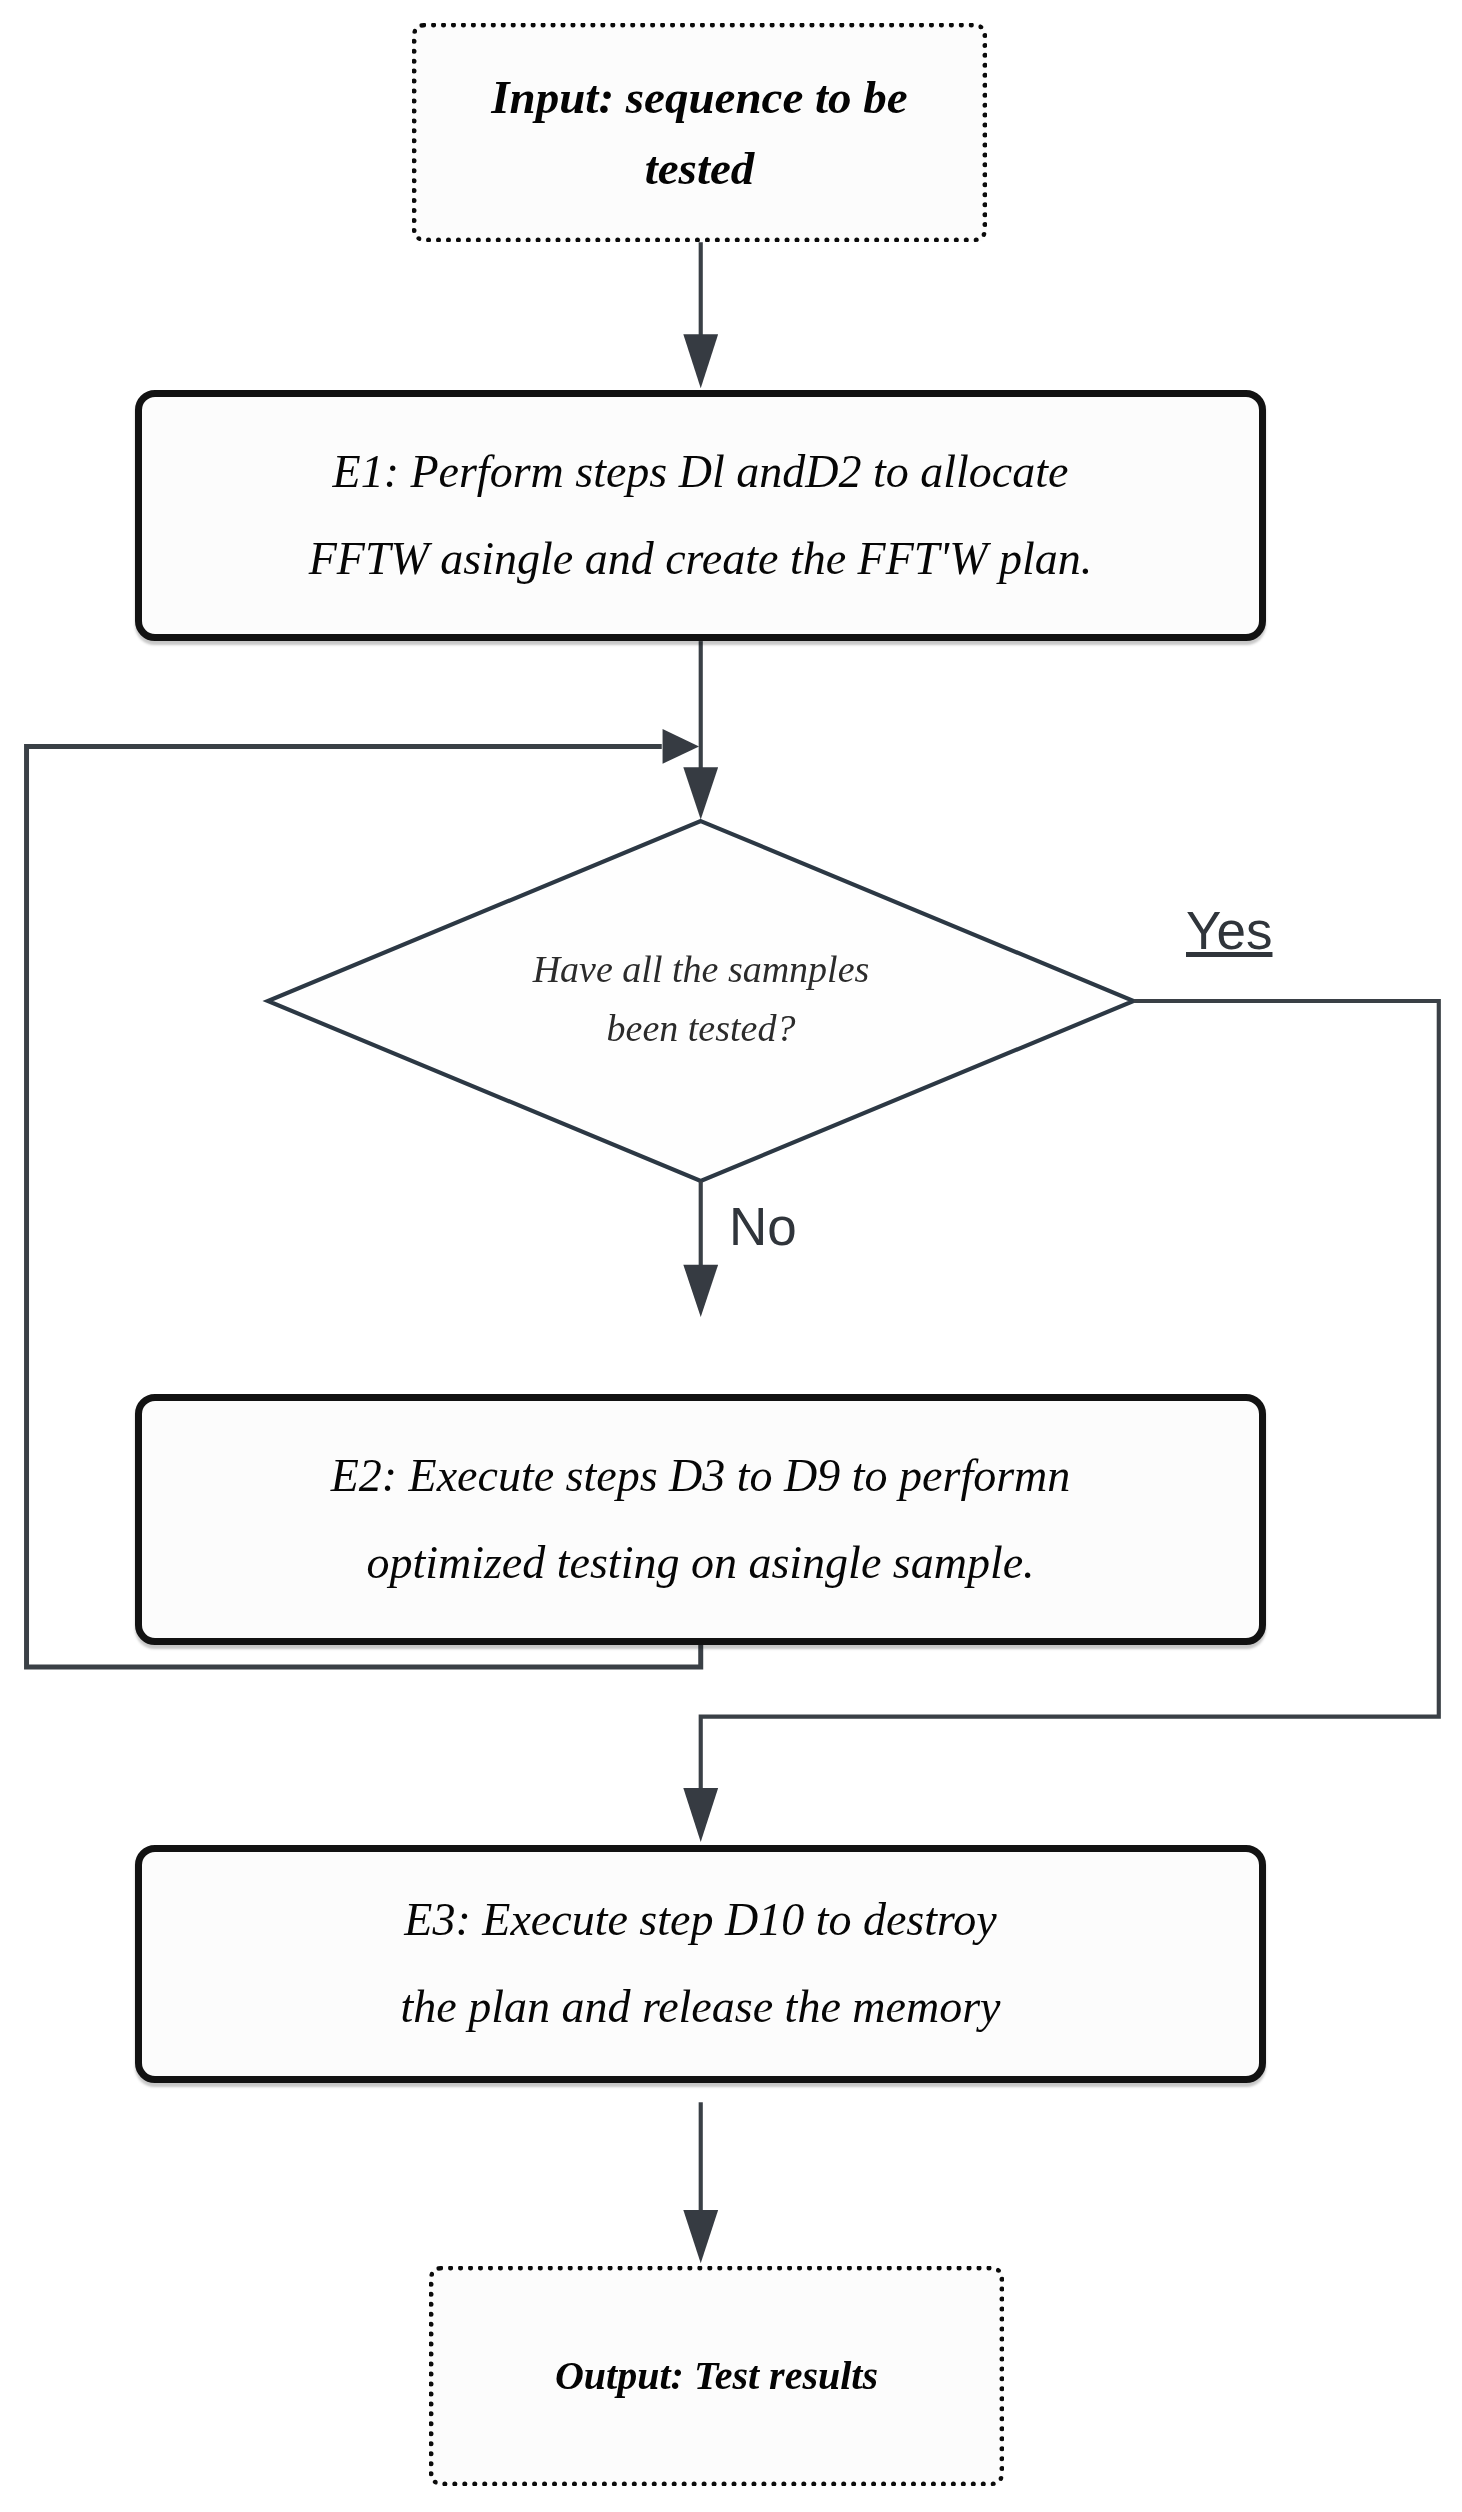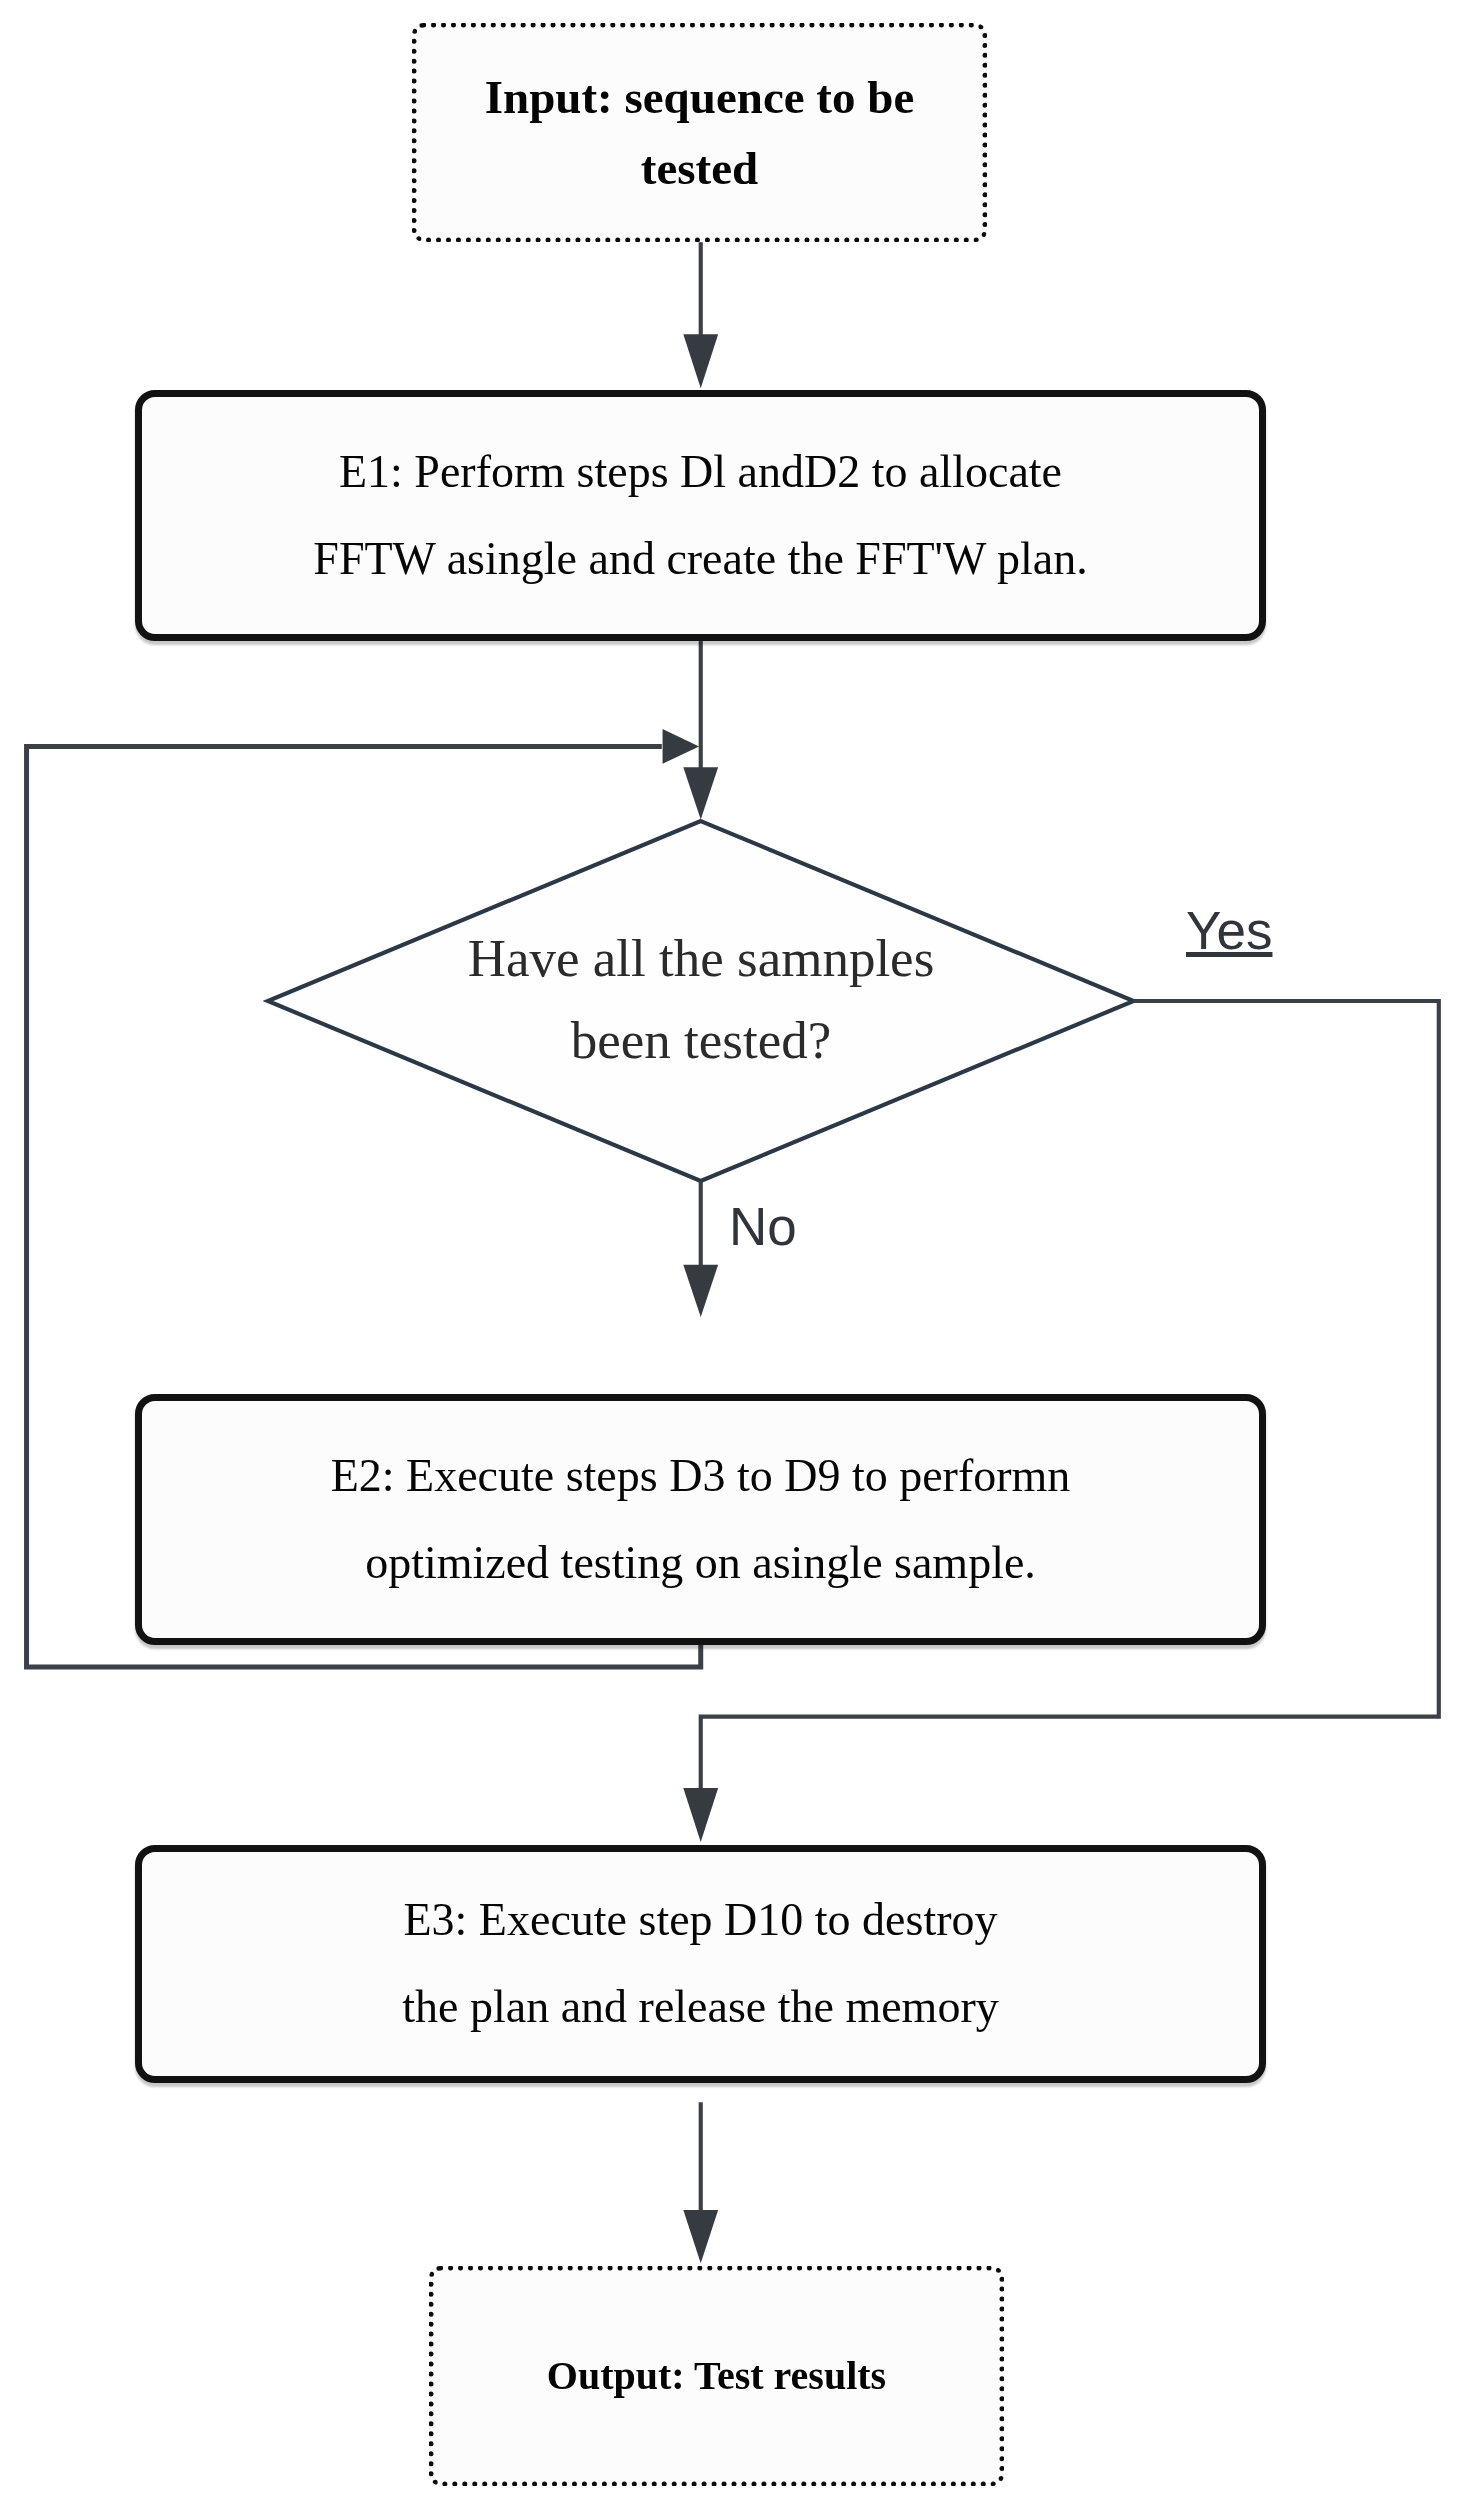--- a/index.html
+++ b/index.html
@@ -53,33 +53,33 @@
 
   .decision-text {
     position: absolute;
     left: 369px; top: 908px;
     width: 664px; height: 182px;
     display: flex;
     flex-direction: column;
     align-items: center;
     justify-content: center;
     text-align: right;
-    font-size: 53px;
+    font-size: 38px;
     line-height: 1.55;
     color: #2b2b2b;
   }
   .edge-label {
     position: absolute;
     font-family: "Liberation Sans", "DejaVu Sans", sans-serif;
     font-size: 53px;
     color: #30353b;
   }
   .label-yes { left: 1186px; top: 900px; text-decoration: underline; }
   .label-no  { left: 729px;  top: 1196px; }
-  .line { display: block; }
+  .line { display: block; font-style: italic; }
 </style>
 </head>
 <body>
 
 <div class="canvas">
 
   <svg class="wires" viewBox="0 0 1763 3029">
 
     <line x1="845" y1="292" x2="845" y2="407" stroke-width="5" stroke="#3a4046"></line>
     <polygon points="824,403 866,403 845,468" fill="#363b42"></polygon>

